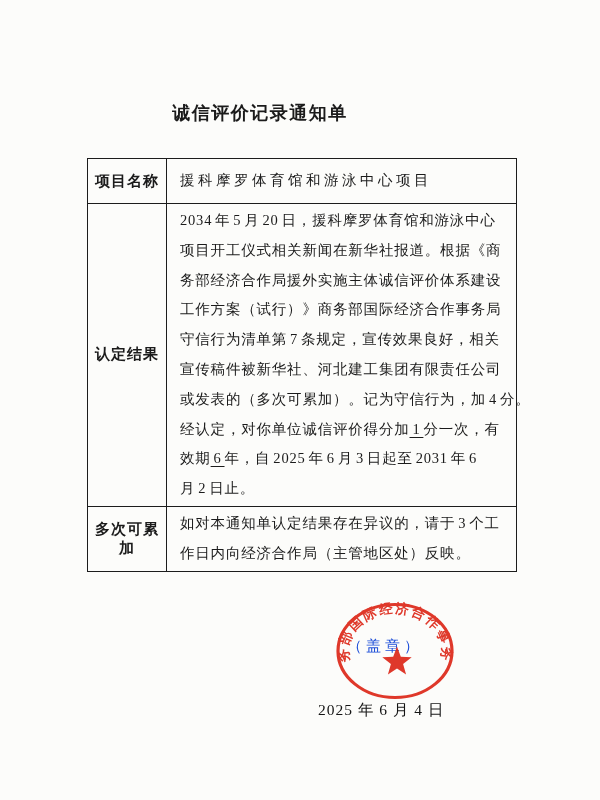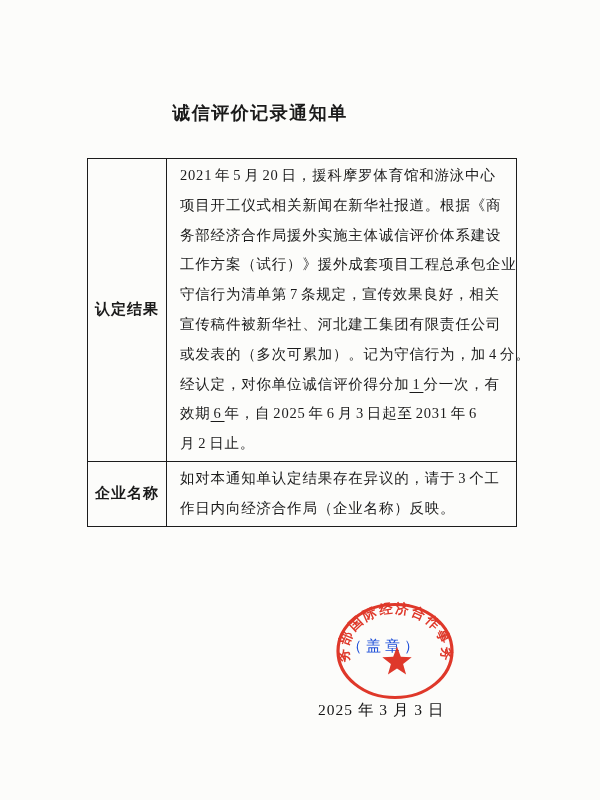--- a/index.html
+++ b/index.html
@@ -45,54 +45,60 @@
 </style>
 </head>
 <body>
 
 <div class="page">
 
   <h1 class="doc-title">诚信评价记录通知单</h1>
 
   <table class="notice">
     <tbody>
+        <tr class="row-0">
+          <td class="label">项目名称</td>
+          <td class="content">
+            <div class="line">援科摩罗体育馆和游泳中心项目</div>
+          </td>
+        </tr>
         <tr class="row-2">
           <td class="label">认定结果</td>
           <td class="content">
-            <div class="line">2021 年 5 月 20 日，援科摩罗体育馆和游泳中心</div>
+            <div class="line">2034 年 5 月 20 日，援科摩罗体育馆和游泳中心</div>
             <div class="line">项目开工仪式相关新闻在新华社报道。根据《商</div>
             <div class="line">务部经济合作局援外实施主体诚信评价体系建设</div>
-            <div class="line">工作方案（试行）》援外成套项目工程总承包企业</div>
+            <div class="line">工作方案（试行）》商务部国际经济合作事务局</div>
             <div class="line">守信行为清单第 7 条规定，宣传效果良好，相关</div>
             <div class="line">宣传稿件被新华社、河北建工集团有限责任公司</div>
             <div class="line">或发表的（多次可累加）。记为守信行为，加 4 分。</div>
             <div class="line">经认定，对你单位诚信评价得分加<span class="uline">&nbsp;1&nbsp;</span>分一次，有</div>
             <div class="line">效期<span class="uline">&nbsp;6&nbsp;</span>年，自 2025 年 6 月 3 日起至 2031 年 6</div>
             <div class="line">月 2 日止。</div>
           </td>
         </tr>
         <tr class="row-3">
-          <td class="label">企业名称</td>
+          <td class="label">多次可累加</td>
           <td class="content">
             <div class="line">如对本通知单认定结果存在异议的，请于 3 个工</div>
-            <div class="line">作日内向经济合作局（企业名称）反映。</div>
+            <div class="line">作日内向经济合作局（主管地区处）反映。</div>
           </td>
         </tr>
       </tbody>
   </table>
 
   <div class="seal-overlay">（盖章）</div>
 
   <div class="seal-wrap">
     <svg width="126" height="102" viewBox="0 0 126 102">
       <ellipse cx="61" cy="50" rx="57" ry="46.5" fill="none" stroke="#dd2a1b" stroke-width="3.2"></ellipse>
       <path id="sealArc" d="M 18.4 66.1 A 47 38 0 1 1 103.6 66.1" fill="none"></path>
       <text class="seal-ring-text" fill="#dd2a1b">
         <textPath href="#sealArc" startOffset="50%" text-anchor="middle">商务部国际经济合作事务局</textPath>
       </text>
       <polygon fill="#dd2a1b" points="63,45.5 66.8,55.8 77.7,56.2 69.1,63 72.1,73.5 63,67.4 53.9,73.5 56.9,63 48.3,56.2 59.2,55.8">
       </polygon>
     </svg>
   </div>
 
-  <div class="issue-date">2025 年 3 月 3 日</div>
+  <div class="issue-date">2025 年 6 月 4 日</div>
 
 </div>
 
 </body></html>

